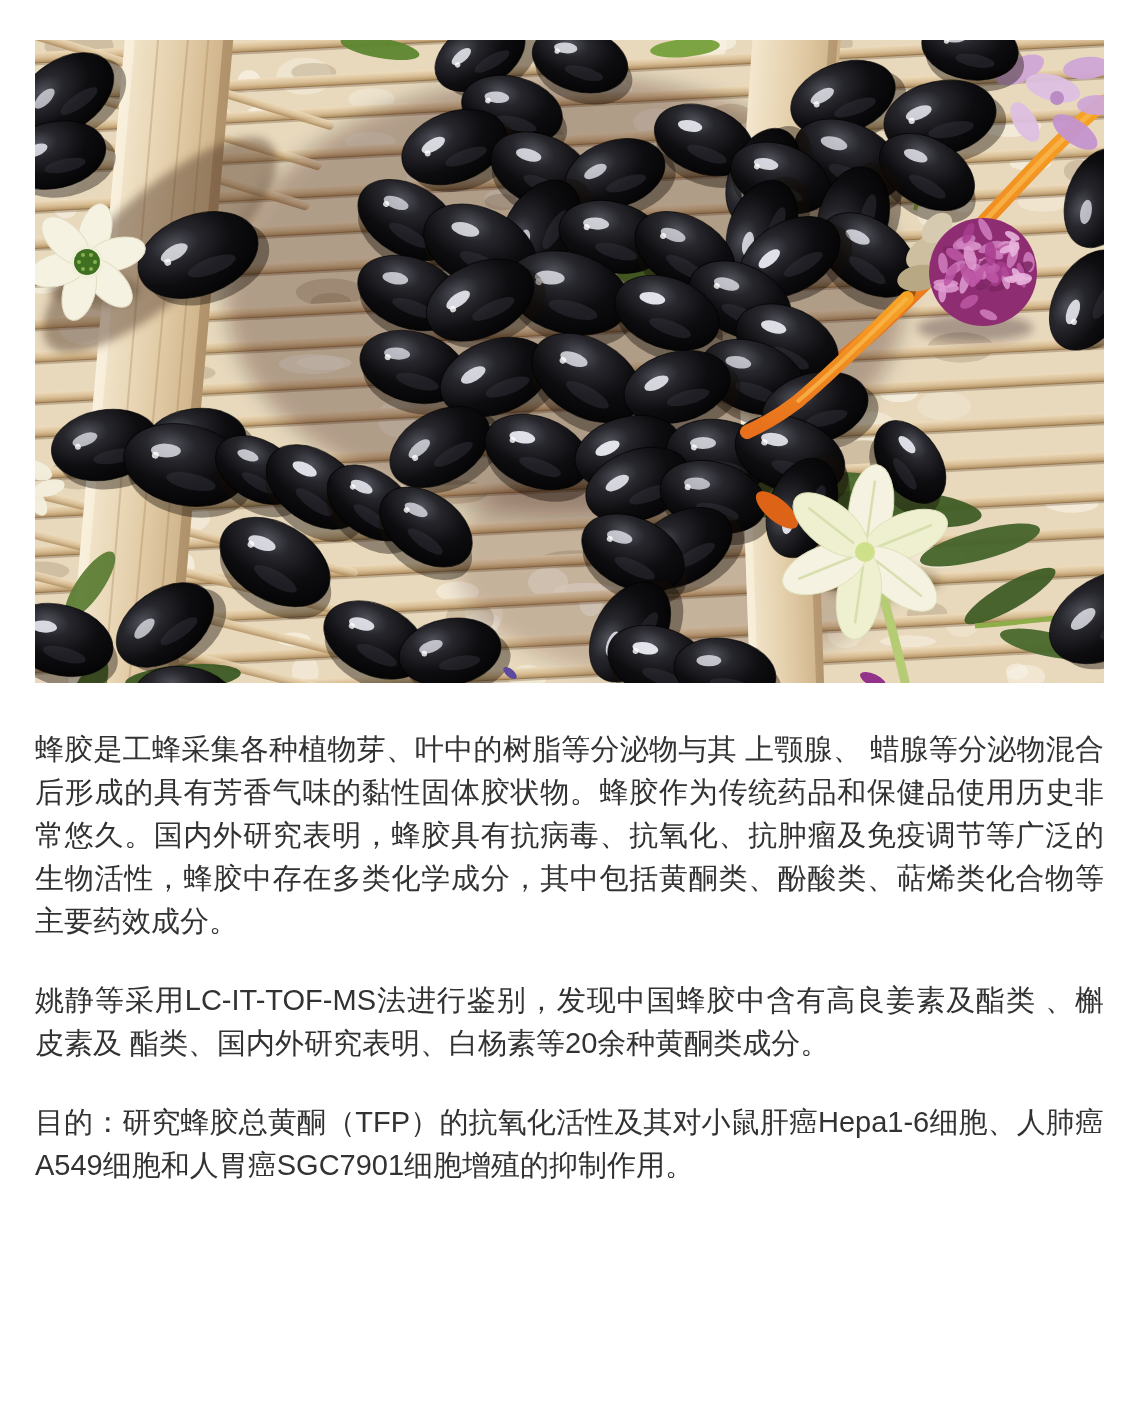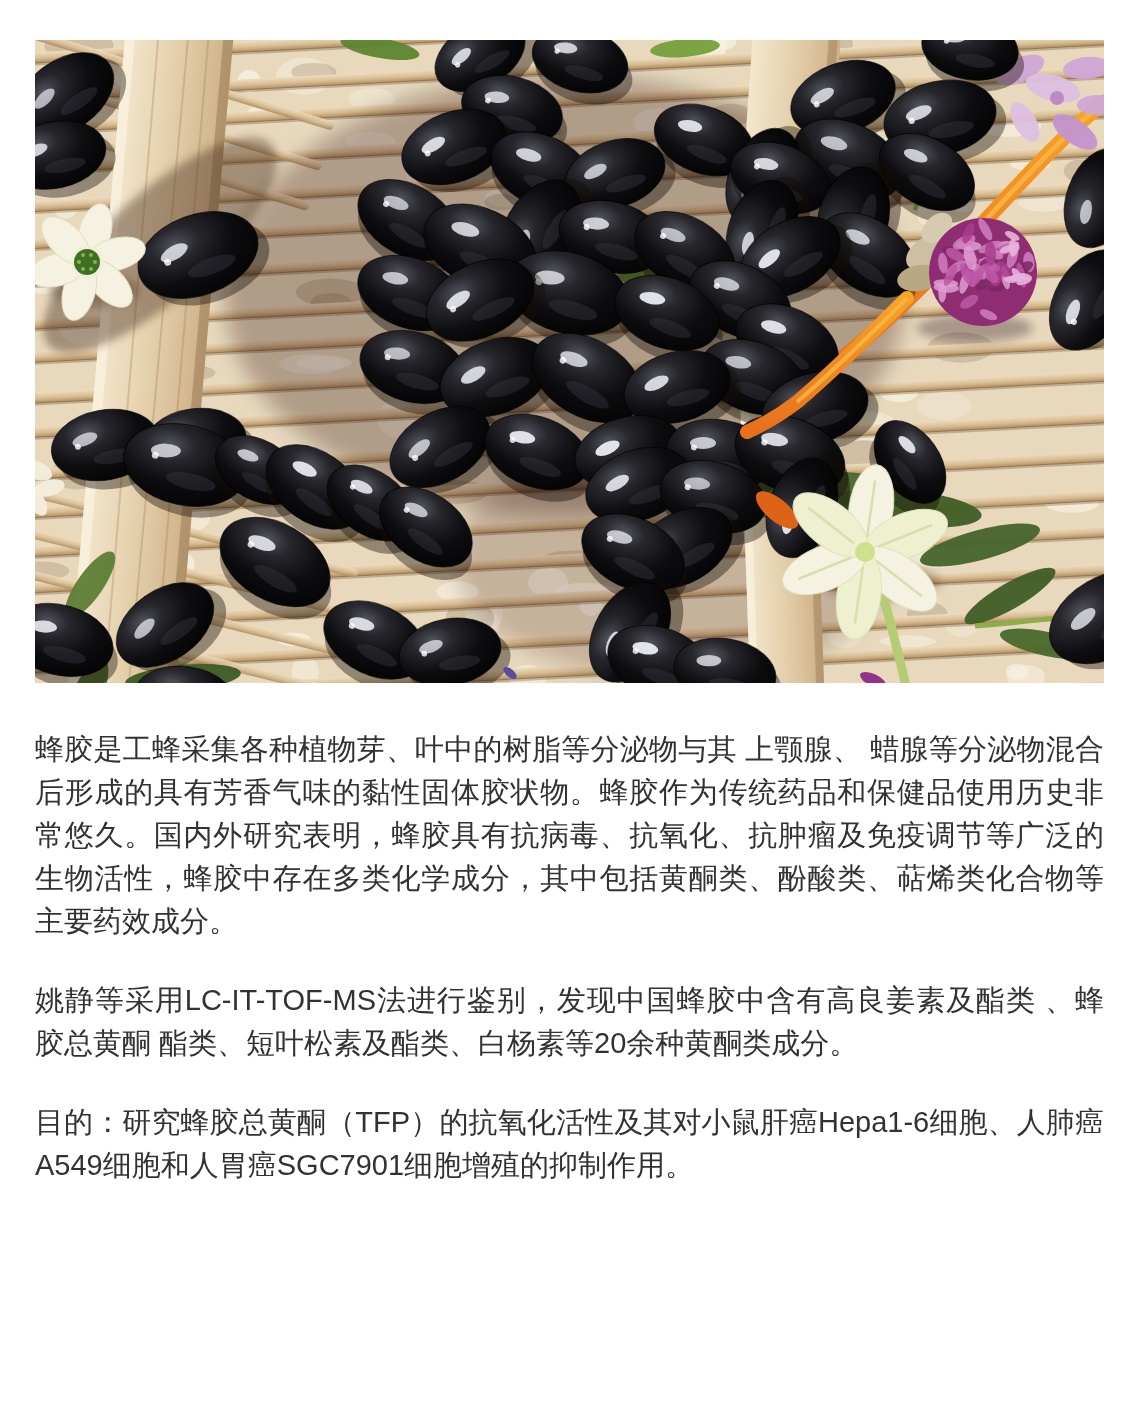--- a/index.html
+++ b/index.html
@@ -856,17 +856,17 @@
             <ellipse cx="838" cy="640" rx="14" ry="6" fill="#93328a" transform="rotate(25 838 640)"></ellipse>
             <ellipse cx="862" cy="655" rx="10" ry="5" fill="#7a2a77" transform="rotate(-20 862 655)"></ellipse>
             <ellipse cx="475" cy="633" rx="8" ry="4" fill="#5d4a9e" transform="rotate(40 475 633)"></ellipse>
           </g>
         </g>
       </svg>
   </figure>
 
   <main class="article">
     <p>蜂胶是工蜂采集各种植物芽、叶中的树脂等分泌物与其 上颚腺、 蜡腺等分泌物混合后形成的具有芳香气味的黏性固体胶状物。蜂胶作为传统药品和保健品使用历史非常悠久。国内外研究表明，蜂胶具有抗病毒、抗氧化、抗肿瘤及免疫调节等广泛的生物活性，蜂胶中存在多类化学成分，其中包括黄酮类、酚酸类、萜烯类化合物等主要药效成分。</p>
-    <p>姚静等采用LC-IT-TOF-MS法进行鉴别，发现中国蜂胶中含有高良姜素及酯类 、蜂胶总黄酮 酯类、短叶松素及酯类、白杨素等20余种黄酮类成分。</p>
+    <p>姚静等采用LC-IT-TOF-MS法进行鉴别，发现中国蜂胶中含有高良姜素及酯类 、槲皮素及 酯类、国内外研究表明、白杨素等20余种黄酮类成分。</p>
     <p>目的：研究蜂胶总黄酮（TFP）的抗氧化活性及其对小鼠肝癌Hepa1-6细胞、人肺癌A549细胞和人胃癌SGC7901细胞增殖的抑制作用。</p>
   </main>
 
 </div>
 
 </body></html>

